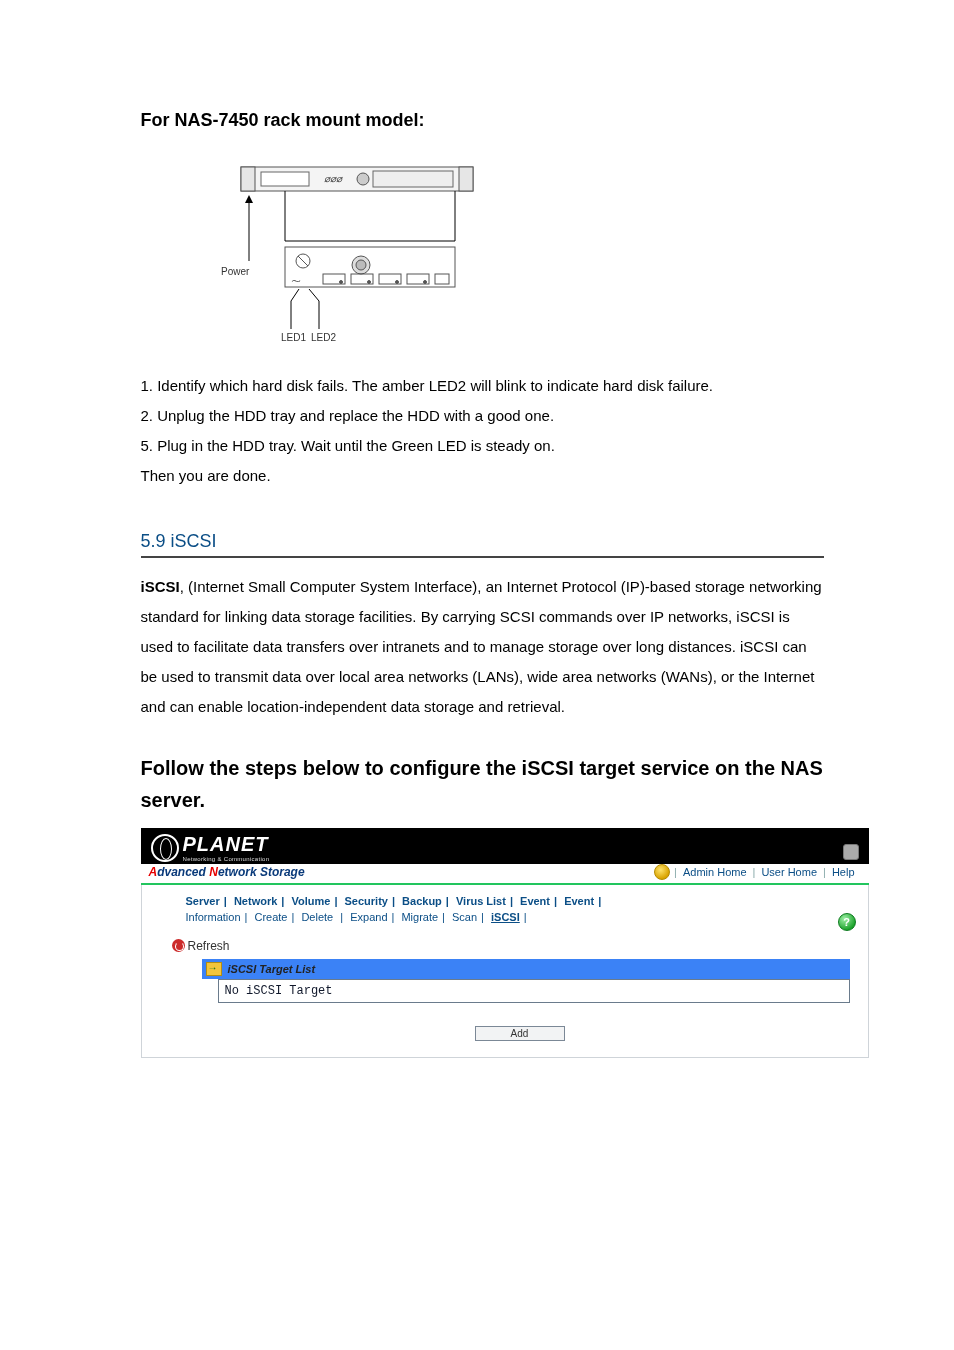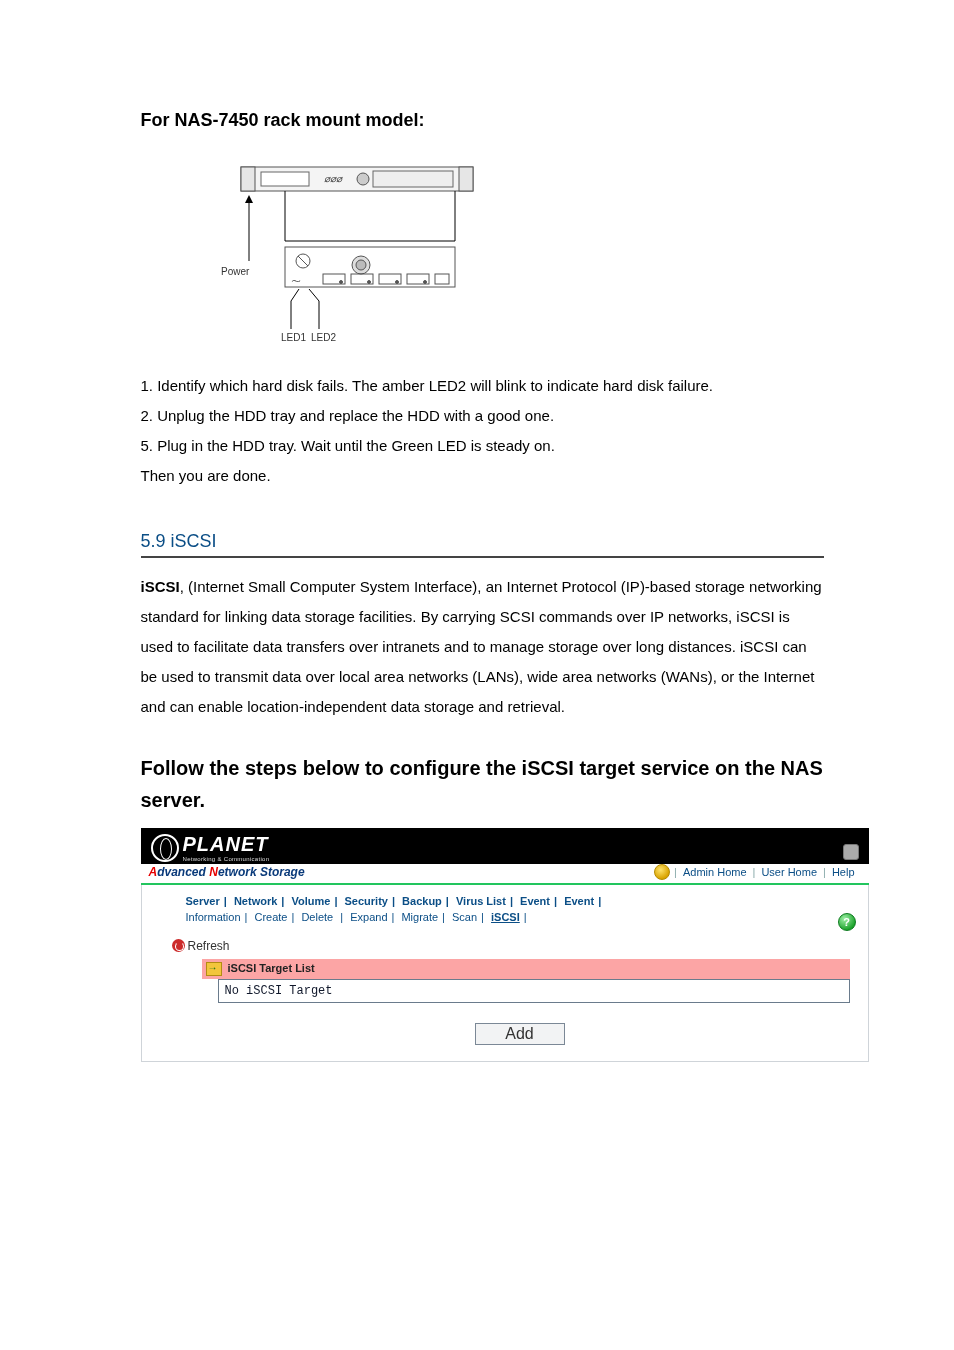--- a/index.html
+++ b/index.html
@@ -148,43 +148,44 @@
   }
   .refresh .ric {
     display:inline-block;width:13px;height:13px;border-radius:50%;
     background:#cc2a2a; position:relative; vertical-align:-2px; margin-right:3px;
   }
   .refresh .ric::before{
     content:"";position:absolute;left:3px;top:3px;width:7px;height:7px;border:1.5px solid #fff;border-radius:50%;
     border-top-color:transparent;
   }
   .panel-head {
-    background:#fca5a5; font-size:11px; font-weight:bold; color:#222;
-    padding:3px 0 3px 4px; display:flex; align-items:flex-start;
+    background:#3b82f6; font-size:11px; font-weight:bold; color:#222;
+    padding:3px 0 3px 4px; display:flex; align-items:center;
     margin: 0 18px 0 30px;
+    font-style: italic;
   }
   .fold-icon {
     width:14px;height:12px;background:#f2c53c;border:1px solid #b38d12;
     margin-right:6px;position:relative;
   }
   .fold-icon::after{
     content:"→"; position:absolute; left:1px; top:-2px; font-size:10px; color:#0a6b12;
   }
   .listbox {
     margin: 0 18px 0 46px;
     border:1px solid #6a7b8c;
     padding:4px 6px;
     font-family:"Courier New", monospace;
     font-size:12px;
     color:#0f172a;
     background:#fff;
   }
   .add-row { text-align:center; margin-top:20px; }
   .add-btn {
-    font-size:16px; padding:1px 0; width:90px;
+    font-size:10px; padding:1px 0; width:90px;
     border:1px solid #7b8896; background:#f2f3f4;
     color:#333;
   }
 </style>
 </head>
 <body>
 
 <div class="page">
 
   <h2 class="head">For NAS-7450 rack mount model:</h2>

